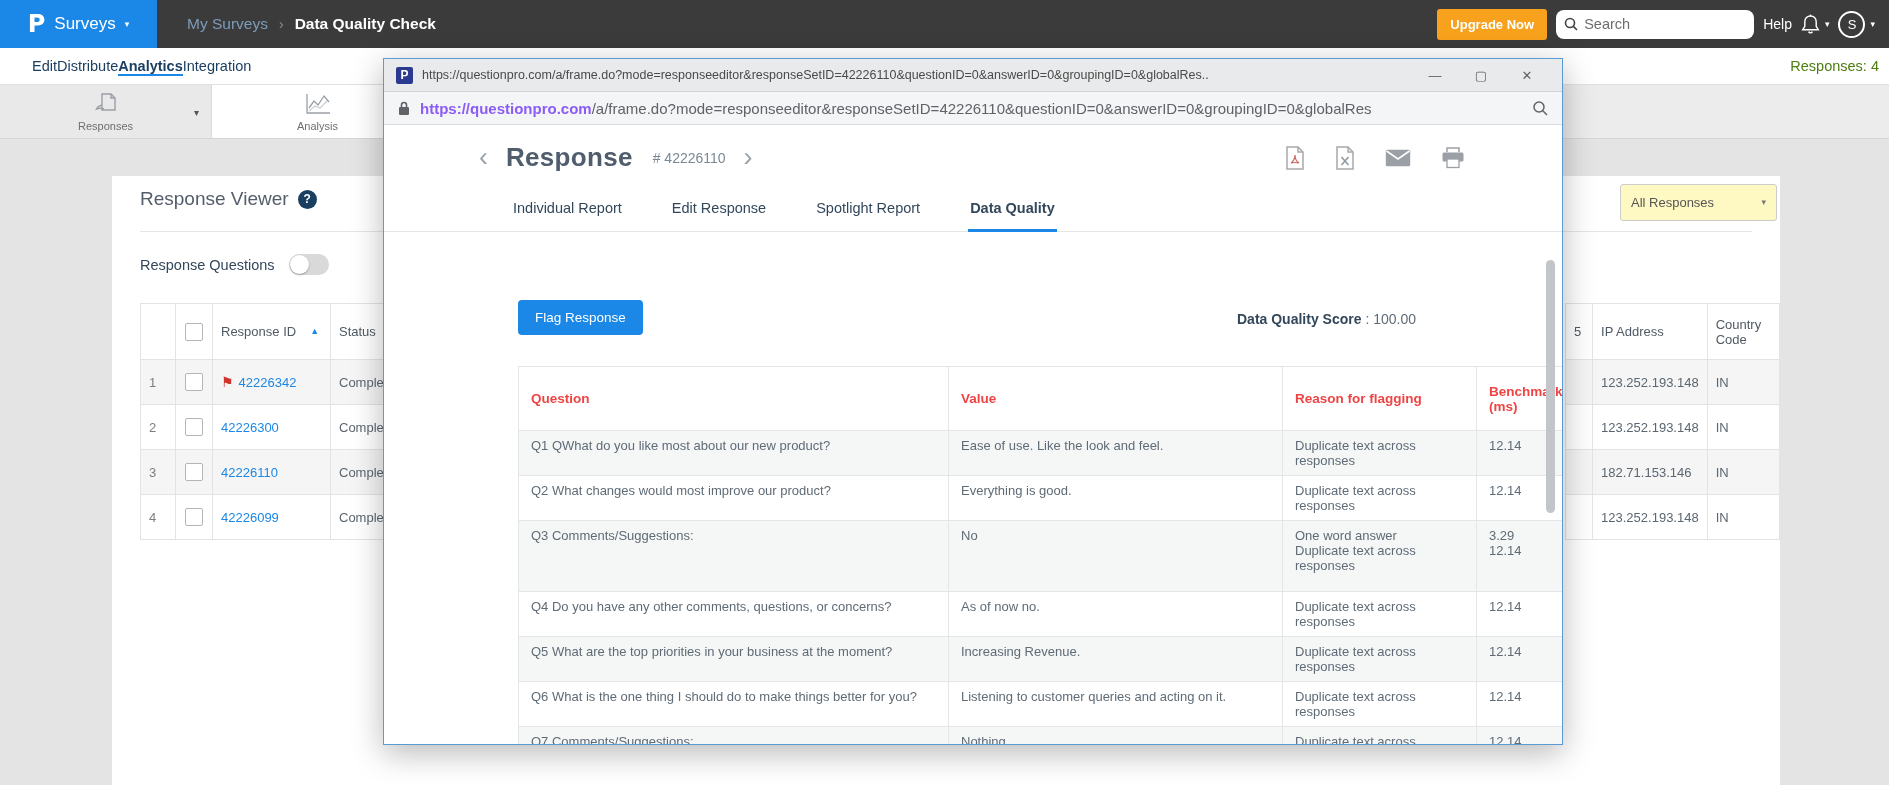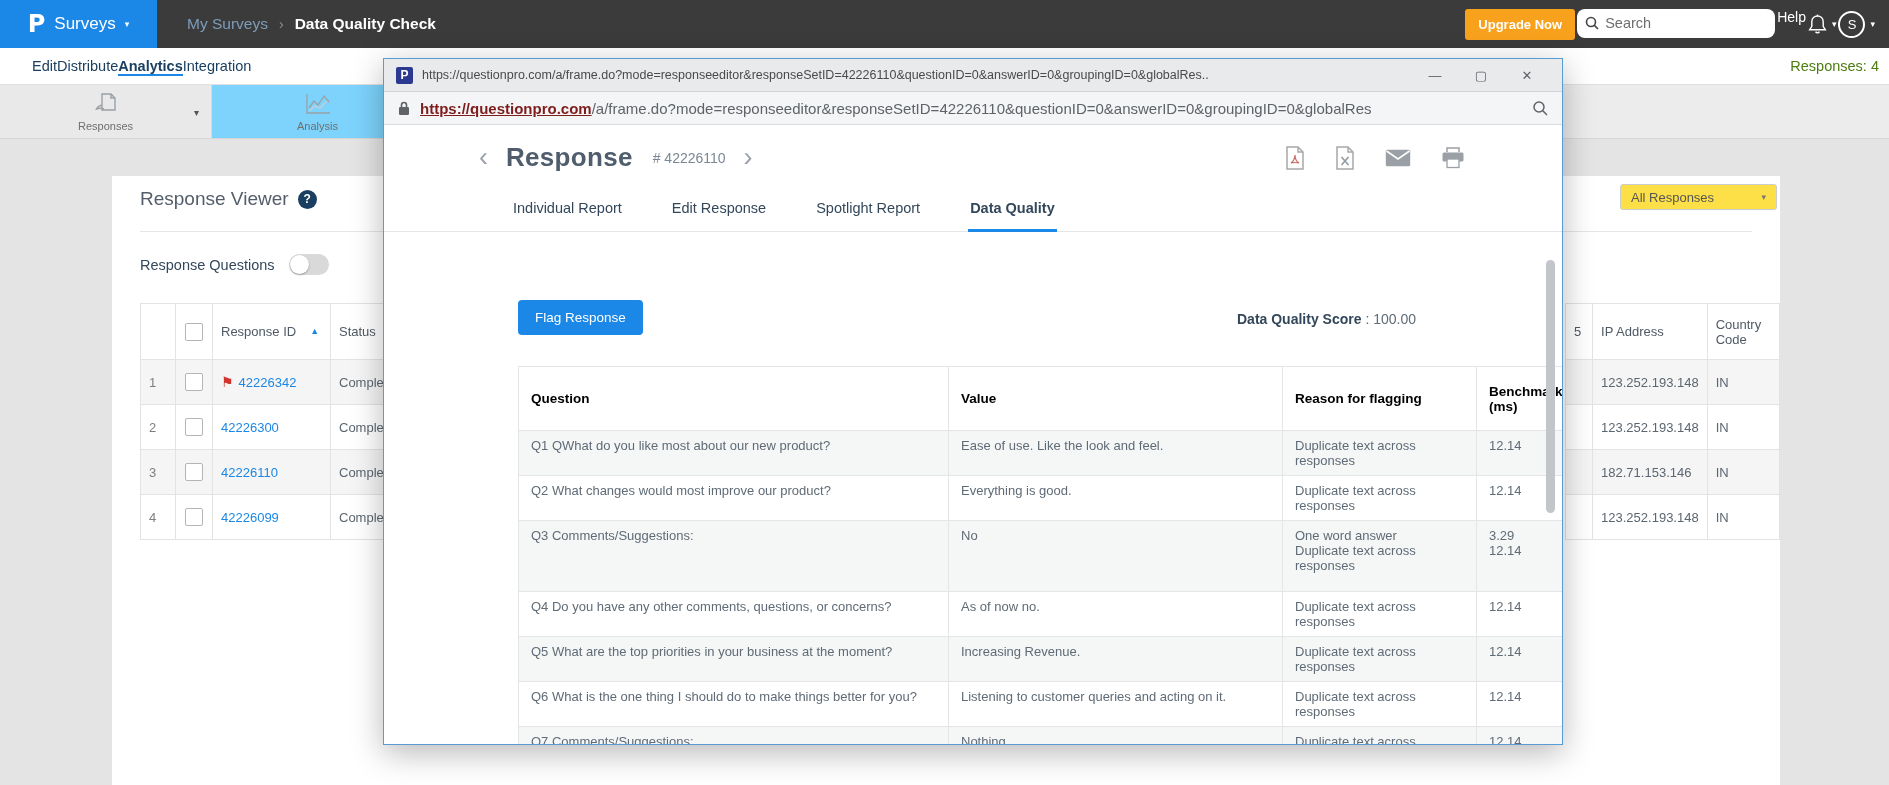--- a/index.html
+++ b/index.html
@@ -13,51 +13,51 @@
   
   .topbar { position:absolute; left:0; top:0; width:100%; height:48px; background:#3b3b3b; display:flex; align-items:center; z-index:20; }
   .brand { width:157px; height:48px; background:#1b87e6; color:#fff; display:flex; align-items:center; justify-content:center; gap:9px; cursor:pointer; }
   .brand-p { font-size:24px; font-weight:bold; font-family:"DejaVu Sans", sans-serif; }
   .brand-name { font-size:17px; }
   .caret { font-size:9px; line-height:1; }
   .crumbs { margin-left:30px; display:flex; align-items:center; gap:11px; font-size:15.5px; }
   .crumb-parent { color:#7d9cb9; cursor:pointer; }
   .crumb-sep { color:#8f8f8f; font-size:14px; }
   .crumb-current { color:#ffffff; font-weight:bold; }
-  .topbar-right { margin-left:auto; display:flex; gap:2px; padding-right:14px; }
+  .topbar-right { margin-left:auto; display:flex; align-items:center; gap:9px; padding-right:14px; }
   .upgrade-btn { background:#f7a11c; color:#fff; border:none; font-weight:bold; font-size:13px; padding:8px 13px; border-radius:3px; cursor:pointer; font-family:inherit; }
   .search-box { width:198px; height:29px; background:#fff; border-radius:8px; display:flex; align-items:center; padding:0 8px; gap:6px; }
   .search-box input { border:none; outline:none; font-size:14.5px; width:100%; color:#333; font-family:inherit; background:transparent; }
   .search-box input::placeholder { color:#6e6e6e; }
   .help-link { color:#fff; font-size:14px; cursor:pointer; }
   .bell-wrap, .avatar-wrap { display:flex; align-items:center; gap:5px; cursor:pointer; }
   .icon-caret-light { color:#fff; font-size:9px; }
   .avatar { width:27px; height:27px; border-radius:50%; border:2px solid #fff; color:#fff; display:flex; align-items:center; justify-content:center; font-size:13px; }
 
   
   .subnav { position:absolute; left:0; top:48px; width:100%; height:37px; background:#fff; border-bottom:1px solid #e0e0e0; display:flex; align-items:center; z-index:2; }
   .subnav-items { display:flex; margin-left:32px; height:100%; align-items:center; }
   .subnav-item { font-size:14.5px; color:#1b3f61; display:flex; align-items:center; cursor:pointer; border-bottom:2px solid transparent; padding-top:2px; }
   .subnav-item.active { border-bottom-color:#1b87e6; font-weight:bold; }
   .responses-count { margin-left:auto; margin-right:10px; color:#4d7c0f; font-size:14.5px;text-align:right; }
 
   
   .toolbar { position:absolute; left:0; top:85px; width:100%; height:54px; background:#ececec; border-bottom:1px solid #d6d6d6; display:flex; z-index:1; }
   .tool-block { width:212px; border-right:1px solid #dadada; display:flex; flex-direction:column; align-items:center; justify-content:center; position:relative; cursor:pointer; background:#e9e9e9; }
-  .tool-block + .tool-block { background:#7dd3fc; }
+  .tool-block + .tool-block { background:#ffffff; }
   .tool-label { font-size:11px; color:#6f6f6f; margin-top:3px; }
   .tool-caret { position:absolute; right:12px; top:50%; transform:translateY(-50%); color:#555; font-size:10px; }
 
   
   .card { position:absolute; left:112px; top:176px; width:1668px; bottom:0; background:#fff; overflow:hidden; z-index:1; }
   .viewer-title-row { position:absolute; left:28px; top:12px; display:flex; align-items:center; gap:9px; }
   .viewer-title { font-size:19px; color:#545e6b; }
   .help-badge { width:19px; height:19px; border-radius:50%; background:#1b3f61; color:#fff; font-size:12px; font-weight:bold; display:flex; align-items:center; justify-content:center; cursor:pointer; }
   .card-divider { position:absolute; left:28px; right:28px; top:55px; height:1px; background:#e6e6e6; }
-  .filter-select { position:absolute; left:1508px; top:8px; width:157px; height:26px; background:#fde047; border:1px solid #ccc; border-radius:3px; display:flex; align-items:center; padding:0 10px; font-size:13px; color:#555; cursor:pointer; }
+  .filter-select { position:absolute; left:1508px; top:8px; width:157px; height:37px; background:#fef9c3; border:1px solid #ccc; border-radius:3px; display:flex; align-items:center; padding:0 10px; font-size:13px; color:#555; cursor:pointer; }
   .filter-select .caret { margin-left:auto; color:#777; }
   .display-q-row { position:absolute; left:28px; top:78px; display:flex; align-items:center; gap:14px; }
   .display-q-label { font-size:14.5px; color:#33475b; }
   .toggle { width:40px; height:21px; border-radius:11px; background:#d9d9d9; position:relative; cursor:pointer; }
   .toggle-knob { position:absolute; left:1px; top:1px; width:19px; height:19px; border-radius:50%; background:#fff; box-shadow:0 1px 2px rgba(0,0,0,.3); }
 
   
   table { border-collapse:collapse; }
   .vtable { position:absolute; top:127px; font-size:13px; color:#5b6670; table-layout:fixed; }
   .vtable th, .vtable td { border:1px solid #e3e3e3; height:45px; padding:0 8px; font-weight:normal; text-align:left; background:#fff; }
@@ -76,42 +76,42 @@
 
   
   .modal { position:absolute; left:383px; top:58px; width:1180px; height:687px; background:#fff; border:1px solid #5b9bd5; box-shadow:0 8px 30px rgba(0,0,0,.28); z-index:30; }
   .m-titlebar { height:33px; background:#e9eaec; border-bottom:1px solid #cfd2d6; display:flex; align-items:center; padding:0 12px; gap:9px; }
   .m-favicon { width:17px; height:17px; background:#2b3990; color:#fff; border-radius:2px; font-size:12px; font-weight:bold; display:flex; align-items:center; justify-content:center; flex:0 0 auto; }
   .m-title-url { flex:1; font-size:12.5px; color:#4a4a4a; white-space:nowrap; overflow:hidden; }
   .m-controls { display:flex; align-items:center; gap:0; }
   .m-ctl { width:46px; text-align:center; color:#5f6368; font-size:13px; cursor:pointer; }
   .m-addressbar { height:33px; background:#f4f5f6; border-bottom:1px solid #dadce0; display:flex; align-items:center; padding:0 14px; gap:10px; }
   .m-url { flex:1; font-size:15px; white-space:nowrap; overflow:hidden; color:#5f6368; }
-  .m-url b { color:#7f1d1d; font-weight:bold;text-decoration:underline; }
+  .m-url b { color:#8b5cf6; font-weight:bold; }
   .m-body { position:relative; height:619px; overflow:hidden; background:#fff; }
 
   .resp-header { display:flex; align-items:center; gap:18px; padding:17px 97px 15px 95px; }
   .chev { font-size:27px; color:#9aa2ab; cursor:pointer; line-height:1; }
   .resp-title { font-size:26px; color:#4f5d6d; font-weight:bold; letter-spacing:.3px; }
   .resp-id { font-size:14px; color:#7a8794; margin-left:2px; }
   .hdr-icons { margin-left:auto; display:flex; align-items:center; gap:30px; }
   .hdr-icon { cursor:pointer; }
 
   .tabs-row { display:flex; gap:46px; padding:2px 0 0 127px; border-bottom:1px solid #e4e6e8; }
   .tab { font-size:14.5px; color:#33475b; padding:10px 2px 13px; cursor:pointer; border-bottom:3px solid transparent; margin-bottom:-1px; }
   .tab.active { font-weight:bold; border-bottom-color:#1b87e6; }
 
   .dq-content { position:relative; padding:68px 0 0 134px; }
   .flag-btn { background:#1b87e6; color:#fff; border:none; border-radius:4px; font-size:13.5px; padding:10px 17px; cursor:pointer; font-family:inherit; }
   .score { position:absolute; top:79px; right:146px; font-size:14px; color:#5f6b76; }
   .score b { color:#33475b; }
 
   .dq-table { width:1010px; margin-top:31px; font-size:13px; color:#5f6b76; table-layout:fixed; }
   .dq-table th, .dq-table td { border:1px solid #e3e5e7; padding:7px 12px; text-align:left; vertical-align:top; background:#fff; }
-  .dq-table thead th { font-size:13.5px; color:#000000; font-weight:bold; height:64px; vertical-align:middle; }
+  .dq-table thead th { font-size:13.5px; color:#ef4444; font-weight:bold; height:64px; vertical-align:middle; }
   .dq-table tbody tr.alt td { background:#f5f6f6; }
   .dq-table tbody td { height:32px; }
   .dq-table tbody tr.tall td { padding-bottom:18px; }
   .dqc-q { width:430px; } .dqc-v { width:334px; } .dqc-r { width:194px; } .dqc-b { width:93px; }
 
   .m-scrollthumb { position:absolute; right:7px; top:135px; width:9px; height:253px; background:#c2c6ca; border-radius:5px; cursor:pointer; }
 </style>
 </head>
 <body>
 

